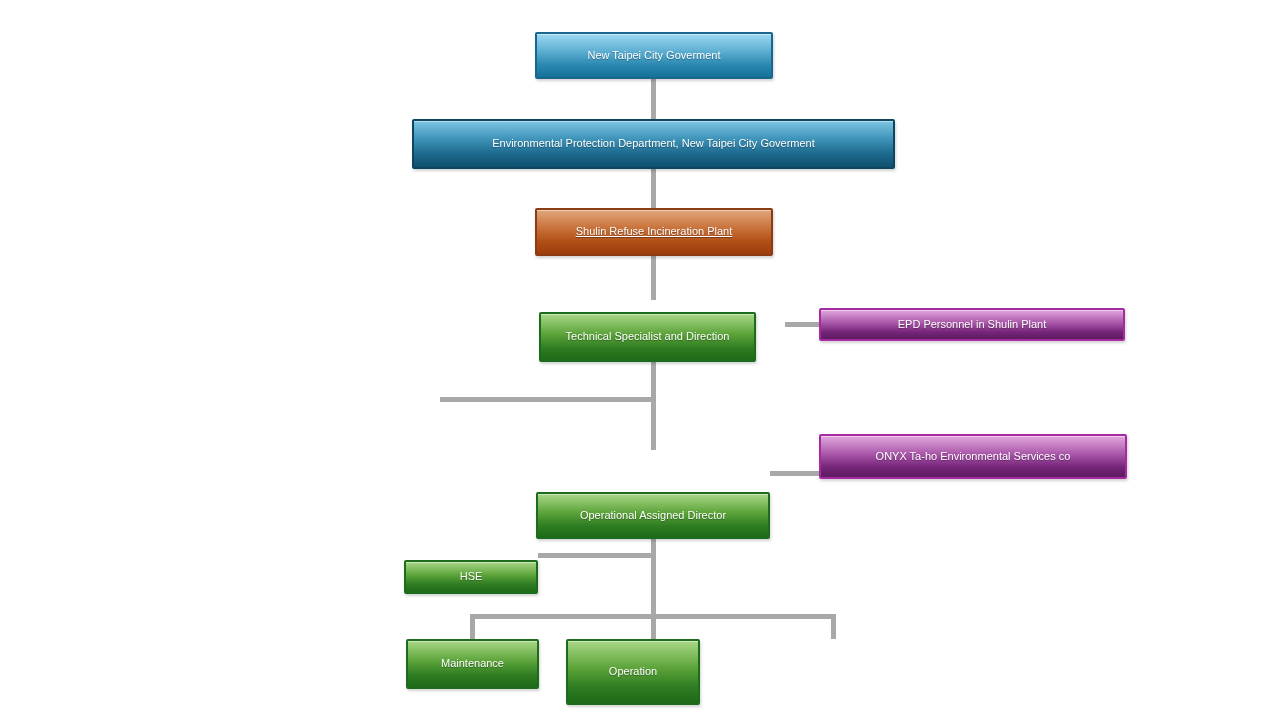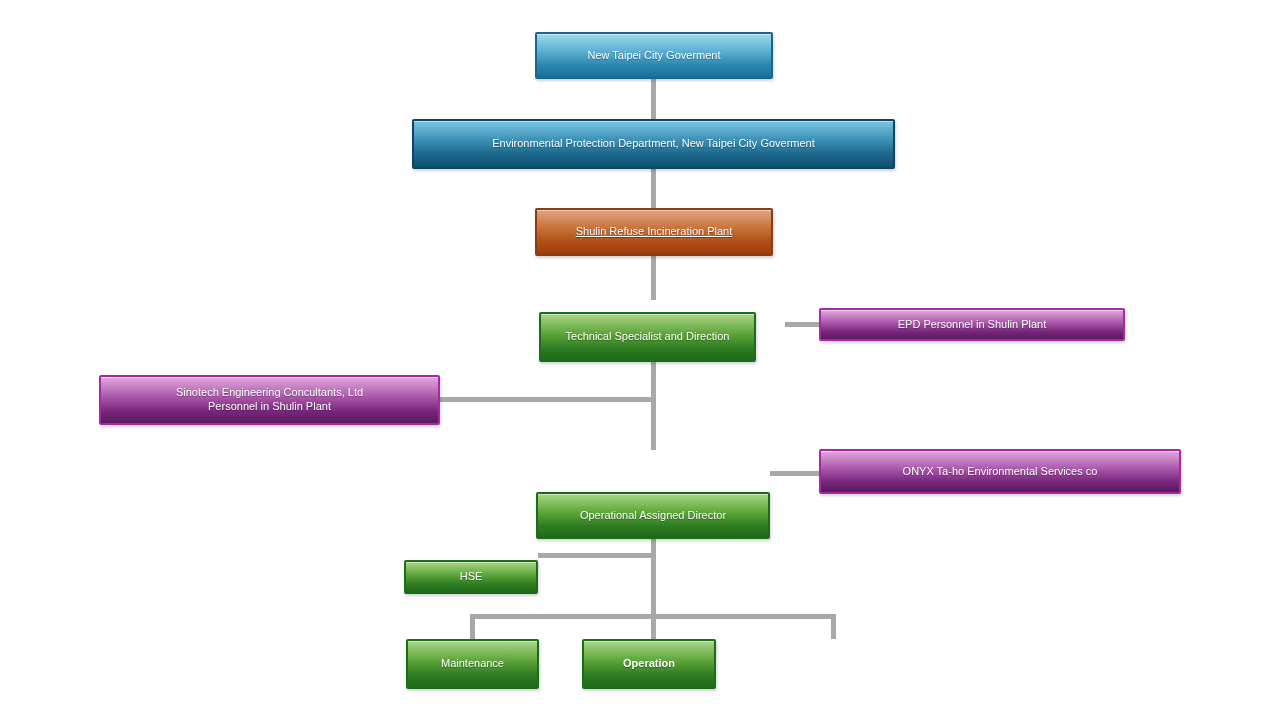--- a/index.html
+++ b/index.html
@@ -64,24 +64,24 @@
   }
   .two-line { white-space: pre-line; }
   
   #n-gov    { left: 535px; top: 32px;  width: 238px; height: 47px; }
   #n-epd    { left: 412px; top: 119px; width: 483px; height: 50px; }
   #n-shulin { left: 535px; top: 208px; width: 238px; height: 48px; }
   #n-tech   { left: 522px; top: 312px; width: 217px; height: 50px; margin-left: 17px; }
   #n-epdp   { left: 819px; top: 308px; width: 306px; height: 33px; }
   #n-sino   { left: 99px;  top: 375px; width: 341px; height: 50px; }
   #n-opdir  { left: 536px; top: 450px; width: 234px; height: 47px; margin-top: 42px; }
-  #n-onyx   { left: 819px; top: 449px; width: 362px; height: 45px; }
+  #n-onyx   { left: 819px; top: 434px; width: 308px; height: 45px; }
   #n-hse    { left: 404px; top: 560px; width: 134px; height: 34px; }
   #n-maint  { left: 406px; top: 639px; width: 133px; height: 50px; }
-  #n-oper   { left: 582px; top: 639px; width: 134px; height: 50px; font-weight: bold; }
+  #n-oper   { left: 566px; top: 639px; width: 134px; height: 66px; }
   #n-admin  { left: 766px; top: 639px; width: 134px; height: 50px; }
   
   #c-gov-epd      { left: 651px; top: 79px;  width: 5px;   height: 40px; }
   #c-epd-shulin   { left: 651px; top: 169px; width: 5px;   height: 39px; }
   #c-shulin-tech  { left: 651px; top: 256px; width: 5px;   height: 44px; }
   #c-tech-epdp    { left: 785px; top: 322px; width: 34px;  height: 5px; }
   #c-tech-opdir   { left: 651px; top: 350px; width: 5px;   height: 100px; }
   #c-sino-main    { left: 440px; top: 397px; width: 213px; height: 5px; }
   #c-opdir-onyx   { left: 770px; top: 471px; width: 49px;  height: 5px; }
   #c-opdir-branch { left: 651px; top: 497px; width: 5px;   height: 120px; }
@@ -113,22 +113,20 @@
   <div class="node blue-light" id="n-gov">New Taipei City Goverment</div>
 
   <div class="node blue-dark" id="n-epd">Environmental Protection Department, New Taipei City Goverment</div>
 
   <div class="node orange" id="n-shulin">Shulin Refuse Incineration Plant</div>
 
   <div class="node green" id="n-tech">Technical Specialist and Direction</div>
 
   <div class="node purple" id="n-epdp">EPD Personnel in Shulin Plant</div>
 
-  <div class="node purple two-line" id="n-sino">Sinotech Engineering Concultants, Ltd
-Personnel in Shulin Plant</div>
 
   <div class="node green" id="n-opdir">Operational Assigned Director</div>
 
   <div class="node purple" id="n-onyx">ONYX Ta-ho Environmental Services co</div>
 
   <div class="node green" id="n-hse">HSE</div>
 
   <div class="node green" id="n-maint">Maintenance</div>
 
   <div class="node green" id="n-oper">Operation</div>

